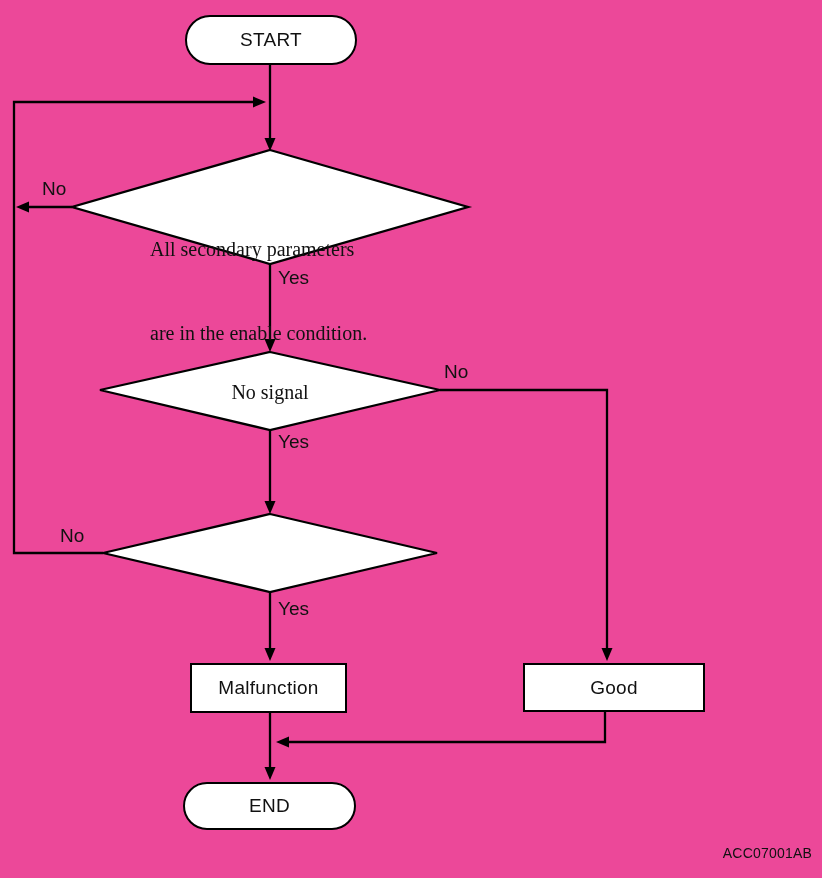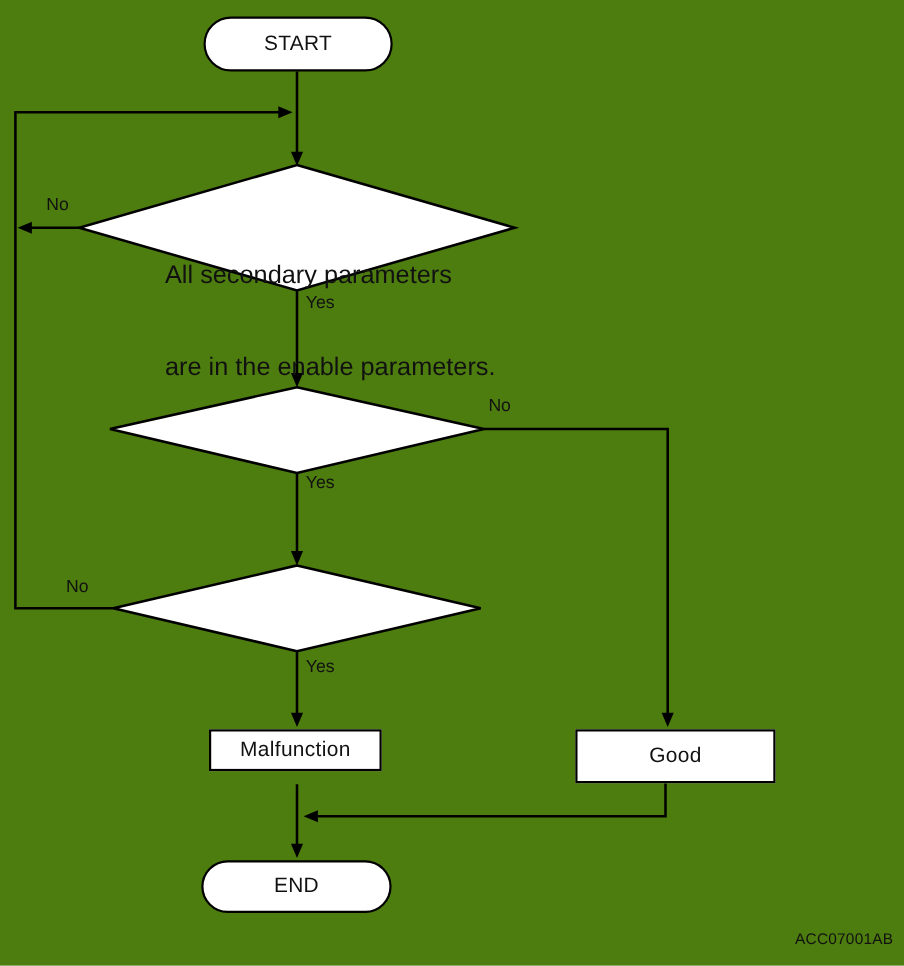--- a/index.html
+++ b/index.html
@@ -4,21 +4,21 @@
 <style>
   html, body {
     margin: 0;
     padding: 0;
     background: #ffffff;
   }
   .canvas {
     position: relative;
     width: 822px;
     height: 878px;
-    background: #4d7c0f;
+    background: #ec4899;
     font-family: "Liberation Sans", sans-serif;
     color: #111111;
     overflow: hidden;
   }
   svg.layer {
     position: absolute;
     left: 0;
     top: 0;
   }
   .edge {
@@ -44,30 +44,31 @@
     background: #ffffff;
     box-sizing: border-box;
     font-size: 19px;
     letter-spacing: 0.3px;
   }
   .terminal {
     border-radius: 26px;
   }
   .dlabel {
     position: absolute;
-    font-size: 23px;
+    font-size: 20px;
     line-height: 28px;
     white-space: pre;
+    font-family: Liberation Serif, serif;
   }
   .dlabel.centered {
     text-align: center;
   }
   .edge-label {
     position: absolute;
-    font-size: 16px;
+    font-size: 19px;
     white-space: pre;
   }
   .fig-code {
     position: absolute;
     right: 10px;
     top: 845px;
     font-size: 14px;
     font-weight: normal;
     letter-spacing: 0.2px;
   }
@@ -108,37 +109,38 @@
     <polygon class="arrowhead" points="270,780 264.5,767 275.5,767"></polygon>
 
     <path class="edge" d="M 605 712 L 605 742 L 289 742"></path>
     <polygon class="arrowhead" points="276,742 289,736.5 289,747.5"></polygon>
   </svg>
 
   <div class="node terminal" style="left:185px; top:15px; width:172px; height:50px;">
     <span>START</span>
   </div>
 
-  <div class="node" style="left:190px; top:663px; width:157px; height:38px;">
+  <div class="node" style="left:190px; top:663px; width:157px; height:50px;">
     <span>Malfunction</span>
   </div>
 
   <div class="node" style="left:523px; top:663px; width:182px; height:49px;">
     <span>Good</span>
   </div>
 
   <div class="node terminal" style="left:183px; top:782px; width:173px; height:48px;">
     <span>END</span>
   </div>
 
   <div class="dlabel" style="left:150px; top:179px;">
     <span style="display:block;">All secondary parameters</span>
-    <span style="display:block;">are in the enable parameters.</span>
+    <span style="display:block;">are in the enable condition.</span>
   </div>
 
+  <div class="dlabel centered" style="left:170px; top:378px; width:200px;">No signal</div>
 
 
   <div class="edge-label" style="left:42px; top:178px;">No</div>
 
   <div class="edge-label" style="left:278px; top:267px;">Yes</div>
 
   <div class="edge-label" style="left:444px; top:361px;">No</div>
 
   <div class="edge-label" style="left:278px; top:431px;">Yes</div>
 

